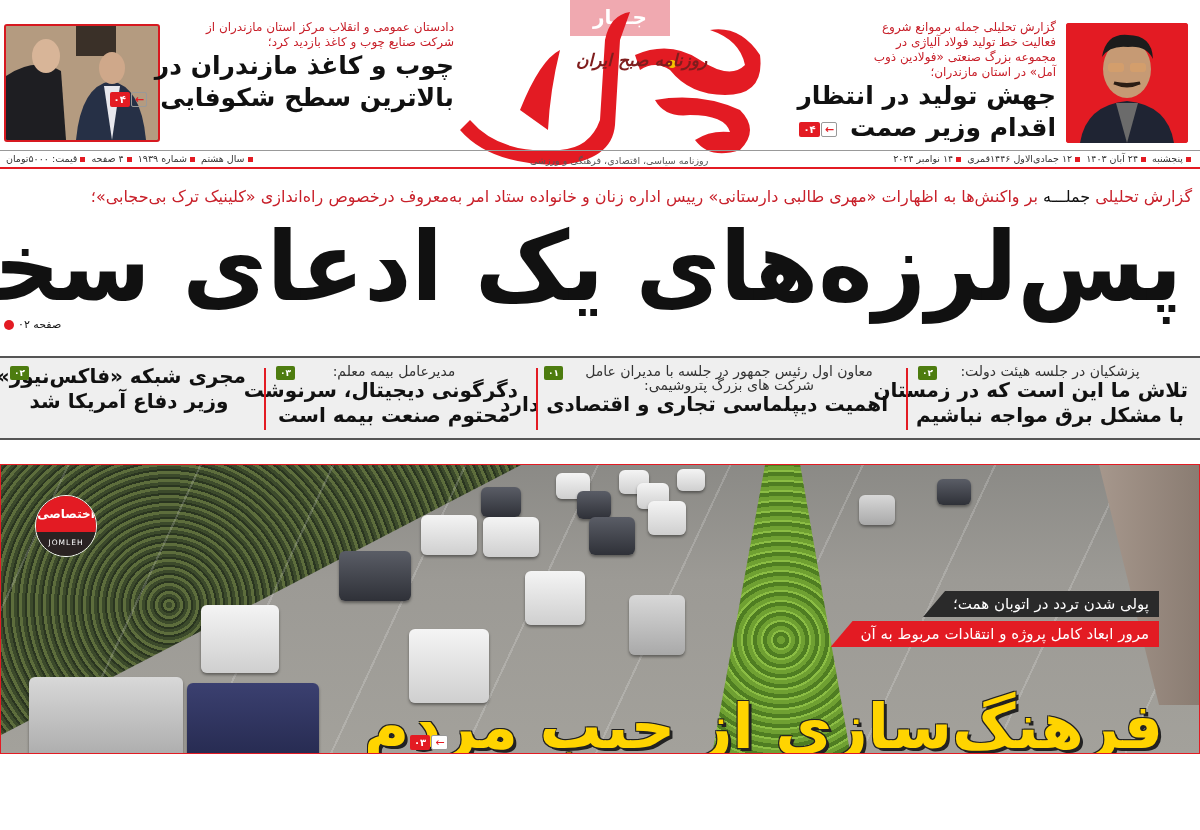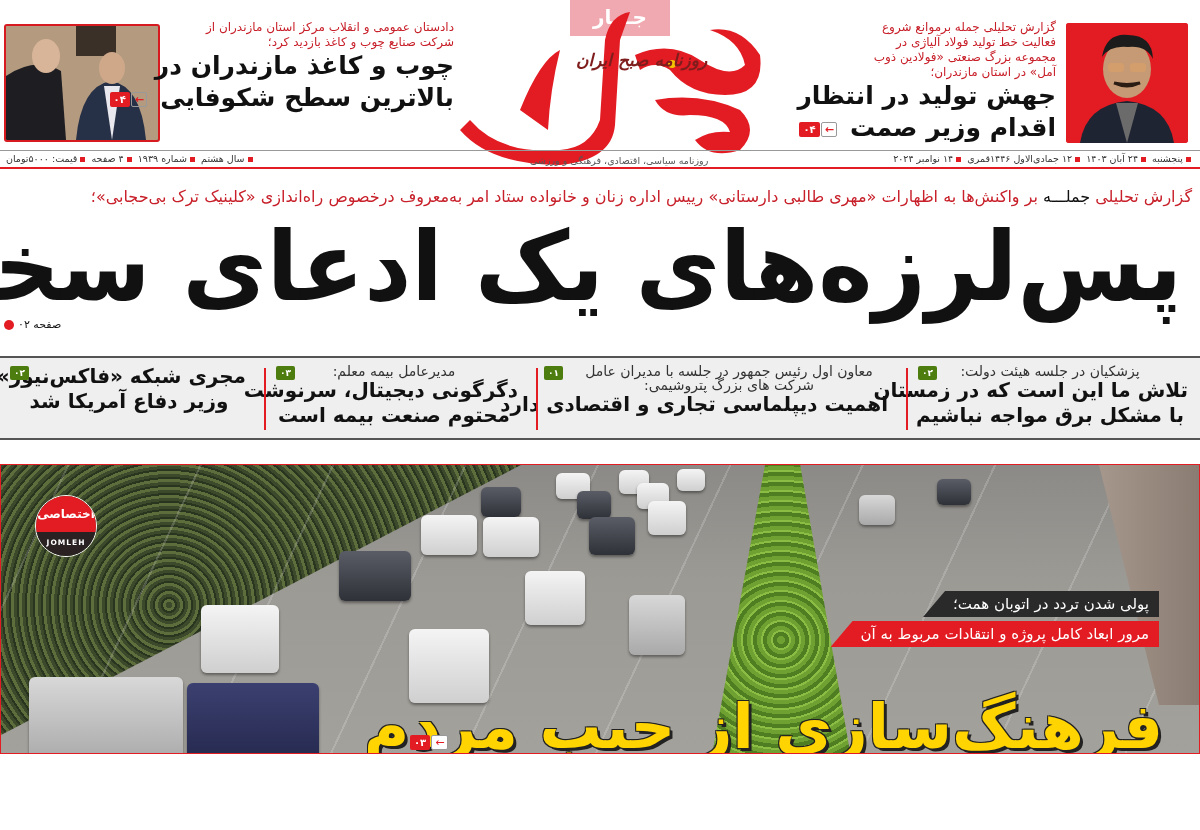--- a/index.html
+++ b/index.html
@@ -71,21 +71,21 @@
     clip-path: polygon(40% 0, 62% 0, 100% 100%, 0 100%); }
   .feature .wall { position: absolute; right: 0; top: 0; width: 100px; height: 240px; background: linear-gradient(90deg,#a6978c,#8a7c72); clip-path: polygon(0 0,100% 0,100% 100%,60% 100%); }
   .car { position: absolute; border-radius: 6px; box-shadow: 0 2px 3px rgba(0,0,0,0.4); }
   .car.w { background: linear-gradient(180deg,#f4f4f4,#cfcfcf); }
   .car.d { background: linear-gradient(180deg,#5a5d66,#2f3138); }
   .car.b { background: linear-gradient(180deg,#3b4070,#22264a); }
   .car.s { background: linear-gradient(180deg,#d8d8d8,#a9a9a9); }
 
   .exclusive-badge { position: absolute; left: 34px; top: 30px; width: 62px; height: 62px; border-radius: 50%; border: 1.5px solid #fff; overflow: hidden; }
   .exclusive-badge .top { height: 60%; background: #e31b23; color: #fff; font-weight: bold; font-size: 12px; text-align: center; line-height: 36px; direction: rtl; }
-  .exclusive-badge .bot { height: 40%; background: #2a2222; color: #fff; font-size: 7.5px; font-weight: bold; letter-spacing: 1px; text-align: center; line-height: 22px; }
+  .exclusive-badge .bot { height: 40%; background: #2a2222; color: #fff; font-size: 7.5px; font-weight: normal; letter-spacing: 1px; text-align: center; line-height: 22px; }
 
   .feat-kicker1 { position: absolute; right: 40px; top: 126px; background: #2a2a2a; color: #fff; font-size: 15px; line-height: 26px; padding: 0 10px 0 30px; direction: rtl; clip-path: polygon(22px 0,100% 0,100% 100%,0 100%); white-space: nowrap; }
   .feat-kicker2 { position: absolute; right: 40px; top: 156px; background: #e31b23; color: #fff; font-size: 15px; line-height: 26px; padding: 0 10px 0 30px; direction: rtl; clip-path: polygon(22px 0,100% 0,100% 100%,0 100%); white-space: nowrap; }
   .feat-headline { position: absolute; right: 36px; top: 222px; direction: rtl; font-weight: 900; font-size: 62px; line-height: 80px; color: #ffd400; white-space: nowrap; letter-spacing: -2px;
     text-shadow: 3px 3px 0 #222, -1px -1px 0 #222, 1px -1px 0 #222, -1px 1px 0 #222; }
   .feat-page { position: absolute; left: 405px; top: 270px; }
 </style>
 </head>
 <body>
 

